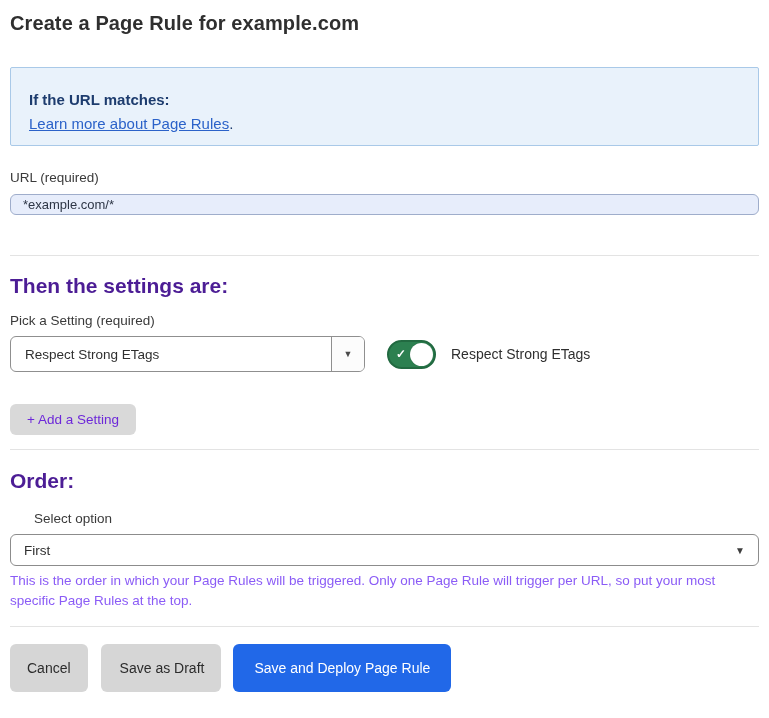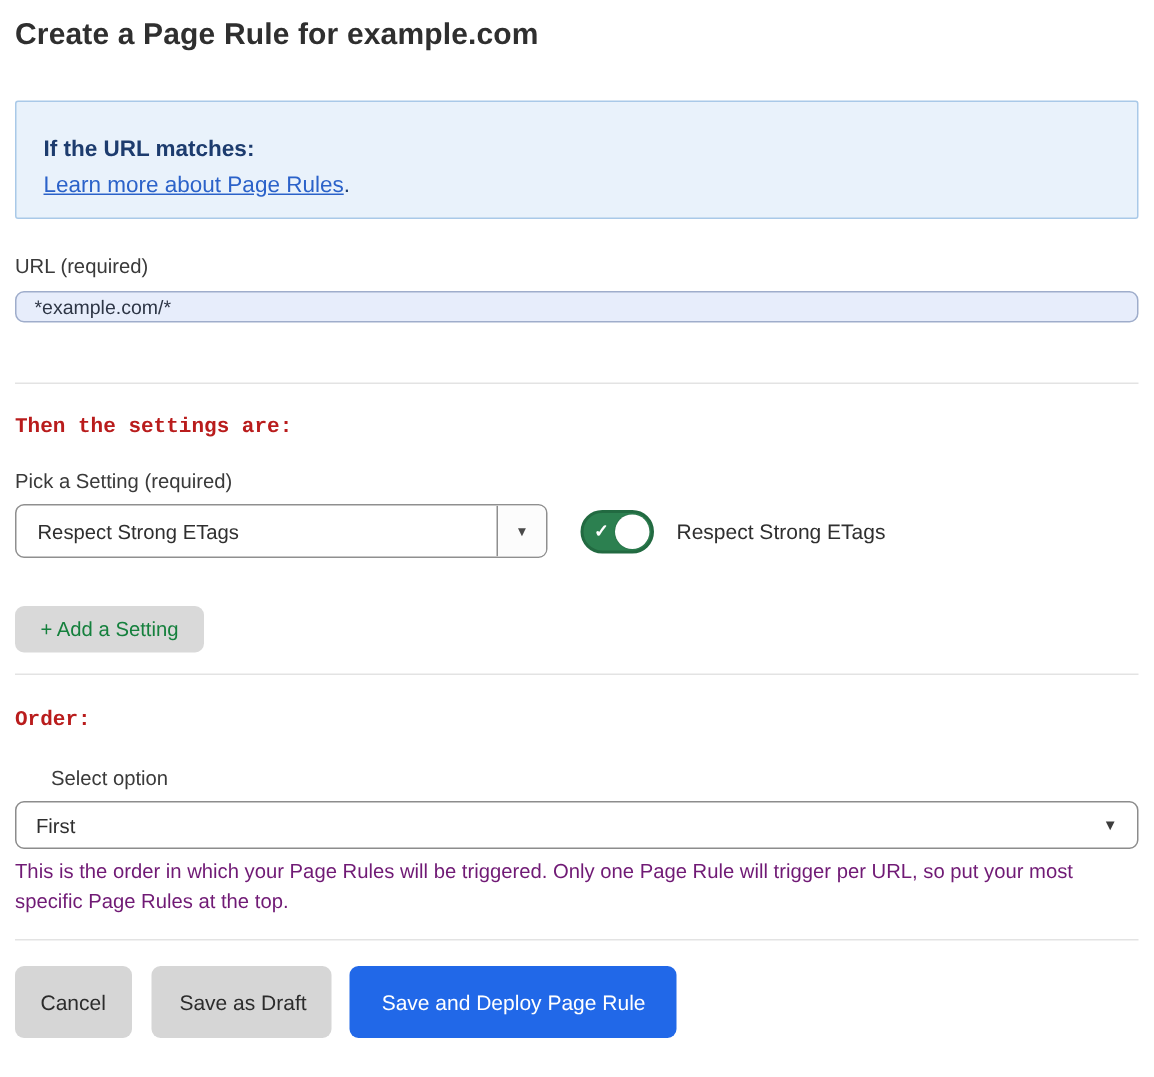--- a/index.html
+++ b/index.html
@@ -53,21 +53,21 @@
     outline: none;
   }
 
   .divider { border: none; border-top: 1px solid #e3e3e3; margin: 0; }
   .divider-1 { margin-top: 40px; }
   .divider-2 { margin-top: 14px; }
   .divider-3 { margin-top: 15px; }
 
   .section-heading {
     margin-top: 20px;
-    font-size: 14px; font-weight: 700; color: #b91c1c; line-height: 19px; font-family: Liberation Mono, monospace;
+    font-size: 21px; font-weight: 700; color: #4c1d95; line-height: 19px;
   }
   .section-heading.order { margin-top: 21px; }
 
   .pick-label { margin-top: 18px; }
 
   .setting-row {
     margin-top: 7px;
     display: flex; align-items: center;
   }
   .setting-select {
@@ -117,21 +117,21 @@
     font-size: 14px; color: #2f2f2f;
   }
 
   .add-setting-btn {
     margin-top: 32px;
     display: inline-block;
     background: #d9d9d9;
     border: none; border-radius: 6px;
     padding: 8px 17px;
     font-family: "Liberation Sans", sans-serif;
-    font-size: 13.5px; color: #15803d;
+    font-size: 13.5px; color: #6d28d9;
     cursor: pointer;
   }
 
   .order-label { margin-top: 21px; margin-left: 24px; }
 
   .order-select {
     margin-top: 7px;
     width: 100%; height: 32px;
     background: #ffffff;
     border: 1px solid #8c8c8c;
@@ -140,21 +140,21 @@
     padding: 0 13px;
     cursor: pointer;
   }
   .order-select .select-value {
     flex: 1; font-size: 13.5px; color: #2f2f2f;
   }
   .order-select .order-arrow { font-size: 10px; color: #3d3d3d; }
 
   .help-text {
     margin-top: 5px;
-    font-size: 13.5px; color: #701a75; line-height: 20px;
+    font-size: 13.5px; color: #8b5cf6; line-height: 20px;
     max-width: 740px;
   }
 
   .button-row {
     margin-top: 17px;
     display: flex; align-items: center;
   }
   .btn {
     height: 48px;
     border: none; border-radius: 6px;

